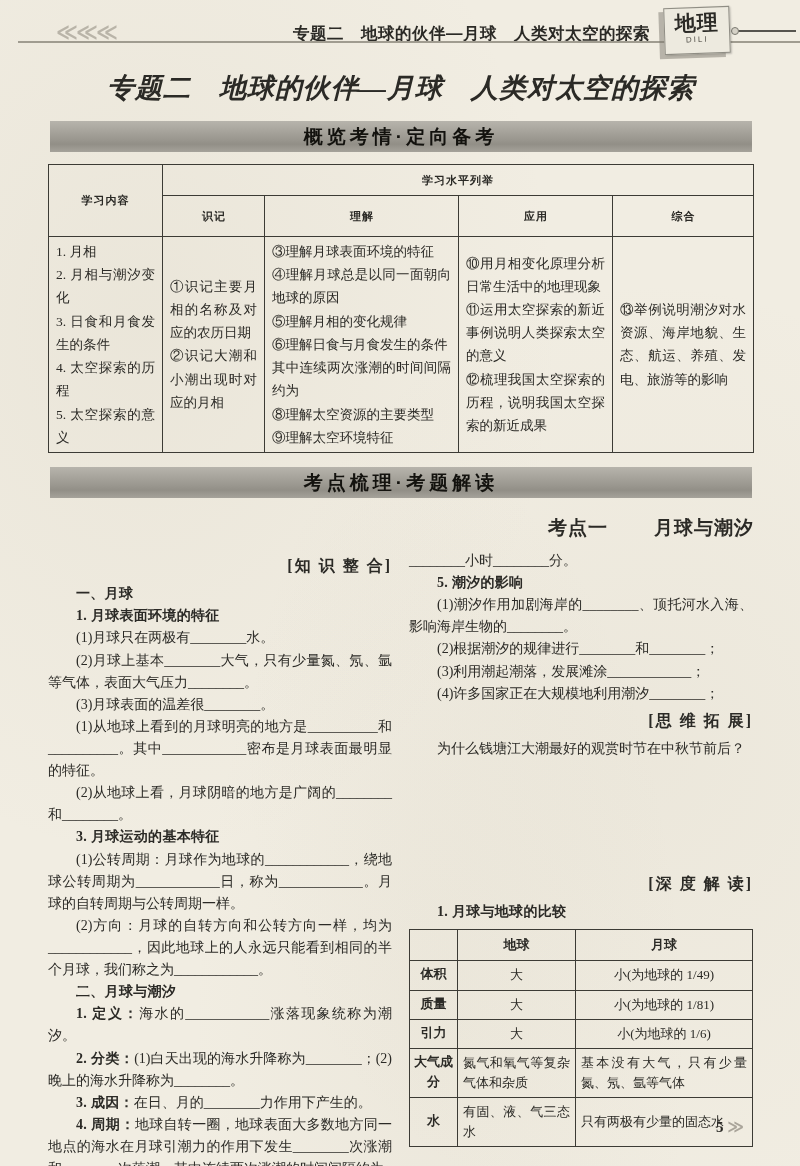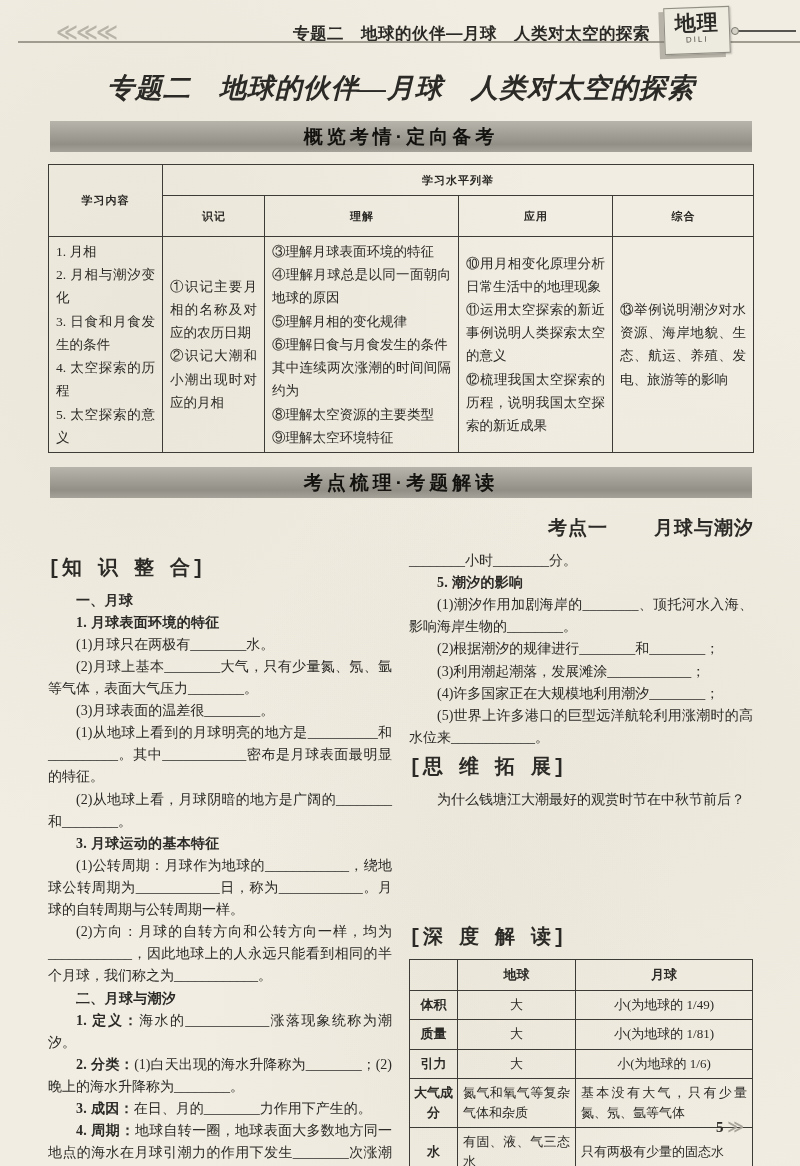--- a/index.html
+++ b/index.html
@@ -50,33 +50,33 @@
   .ov col.c4{width:154px;}
   .ov td div{margin:0;}
 
   
   .kaodian{margin:17px 0 9px;text-align:right;font-size:19px;font-weight:bold;letter-spacing:1px;}
   .kaodian .gap{display:inline-block;width:46px;}
 
   
   .cols{display:flex;gap:17px;}
   .col{width:344px;font-size:14px;line-height:1.58;text-align:justify;}
-  .sec-h{text-align:left;font-weight:bold;font-size:20px;letter-spacing:2px;margin:3px 0 5px;
-        font-family:Liberation Mono, monospace;}
+  .sec-h{text-align:right;font-weight:bold;font-size:16px;letter-spacing:2px;margin:3px 0 5px;
+        font-family:Liberation Serif, serif;}
   .para{margin:0;text-indent:2em;}
   .para b{letter-spacing:.3px;}
   .noind{text-indent:0;}
   .spacer{height:108px;}
 
   
   .cmp{width:100%;border-collapse:collapse;font-size:13px;margin-top:6px;table-layout:fixed;}
   .cmp th,.cmp td{border:1.3px solid #3c3b35;padding:4px 5px;text-align:center;line-height:1.55;}
   .cmp th{font-weight:bold;font-family:"Liberation Sans","DejaVu Sans",sans-serif;height:22px;}
   .cmp col.lc{width:48px;} .cmp col.ec{width:118px;}
-  .cmp td.lbl{font-weight:bold;padding:4px 2px;font-family:Liberation Sans, sans-serif;}
+  .cmp td.lbl{font-weight:bold;padding:4px 2px;font-family:Liberation Mono, monospace;}
   .cmp tr.l td:not(.lbl){text-align:left;text-align:justify;}
 
   
   .pagenum{position:absolute;right:56px;bottom:30px;font-size:15px;font-weight:bold;}
   .pn-chev{color:#a9a49a;font-family:"DejaVu Sans",sans-serif;font-size:16px;}
 </style>
 </head>
 <body>
 
 <div class="page">
@@ -177,28 +177,28 @@
         <p class="para"><b>4. 周期：</b><span>地球自转一圈，地球表面大多数地方同一地点的海水在月球引潮力的作用下发生________次涨潮和________次落潮。其中连续两次涨潮的时间间隔约为</span></p>
       </div>
 
       <div class="col">
         <p class="para noind"><b></b><span>________小时________分。</span></p>
         <p class="para"><b>5. 潮汐的影响</b><span></span></p>
         <p class="para"><b></b><span>(1)潮汐作用加剧海岸的________、顶托河水入海、影响海岸生物的________。</span></p>
         <p class="para"><b></b><span>(2)根据潮汐的规律进行________和________；</span></p>
         <p class="para"><b></b><span>(3)利用潮起潮落，发展滩涂____________；</span></p>
         <p class="para"><b></b><span>(4)许多国家正在大规模地利用潮汐________；</span></p>
-        <p class="para"><b></b><span>(5)世界上许多港口的巨型远洋航轮利用涨潮时的高水位来____________。</span></p>
 
         <div class="sec-h">[思 维 拓 展]</div>
         <p class="para">为什么钱塘江大潮最好的观赏时节在中秋节前后？</p>
 
         <div class="spacer"></div>
 
         <div class="sec-h">[深 度 解 读]</div>
+        <p class="para"><b>1. 月球与地球的比较</b></p>
 
         <table class="cmp">
           <colgroup>
               <col class="lc">
               <col class="ec">
               <col>
             </colgroup>
           <tbody>
               <tr>
             <th></th>

